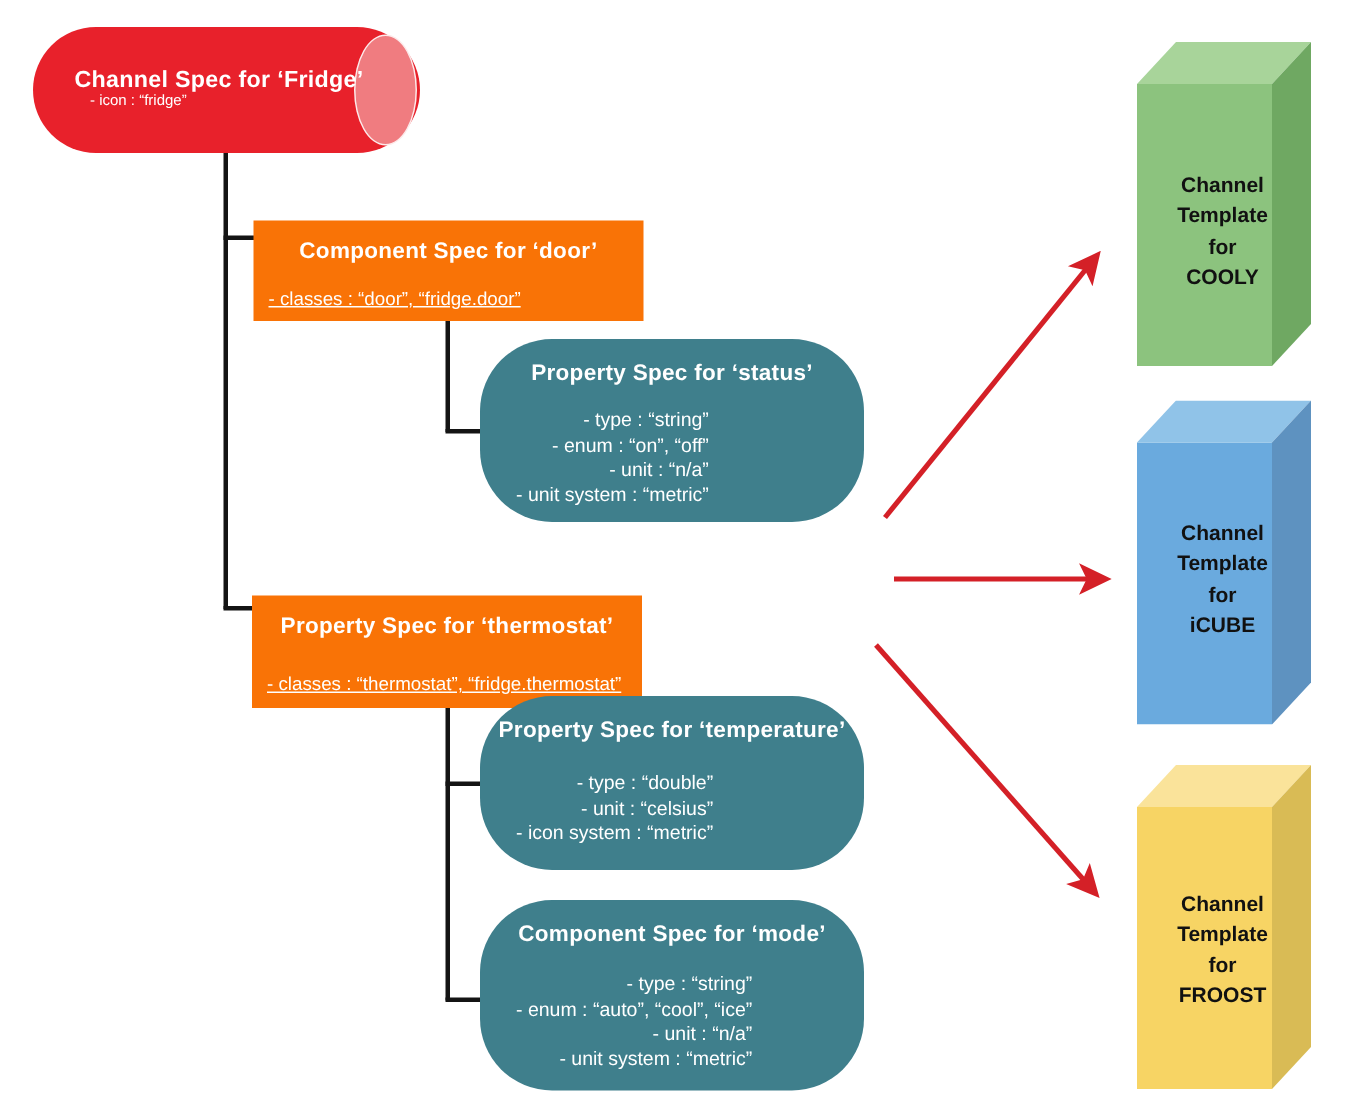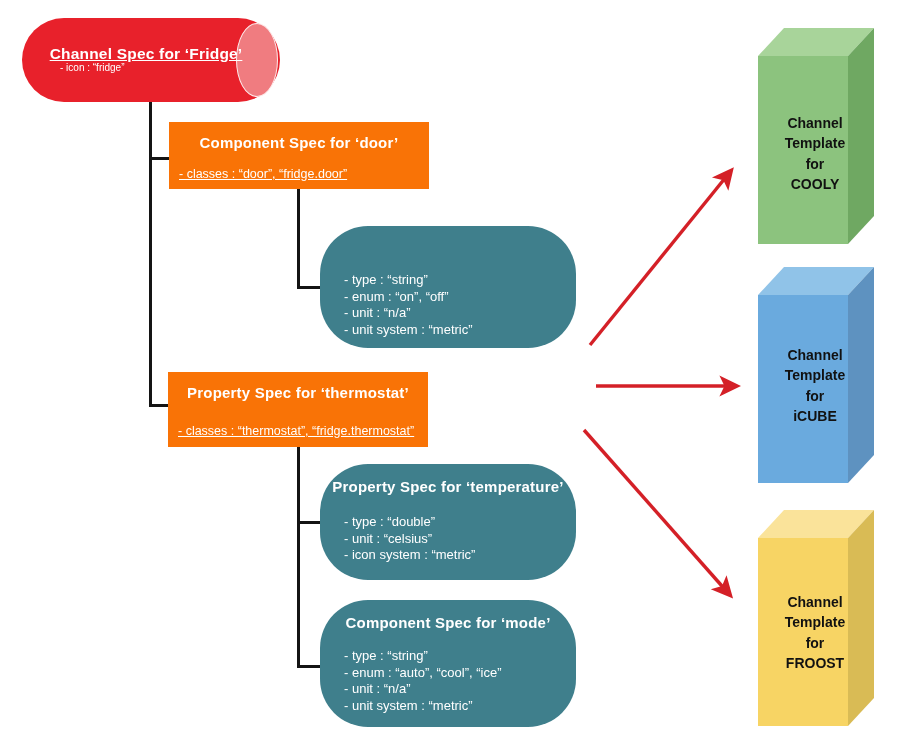--- a/index.html
+++ b/index.html
@@ -58,34 +58,34 @@
     border: 1.5px solid #fdeaea;
     border-radius: 50%;
     box-sizing: border-box;
   }
   .cylinder .node-title {
     position: absolute;
     left: 14px;
     top: 27px;
     width: 220px;
     font-size: 15.5px;
-    text-decoration: underline;
   }
   .cylinder .node-attrs {
     position: absolute;
     left: 38px;
     top: 44px;
     font-size: 10px;
   }
 
   
   .comp-box {
     position: absolute;
     background: #F97306;
     width: 260px;
+    margin-top: 25px;
   }
   .comp-box .node-title {
     position: absolute;
     left: 0;
     width: 260px;
     top: 12px;
     font-size: 15px;
   }
   .comp-box .node-attrs {
     position: absolute;
@@ -110,20 +110,21 @@
     left: 0;
     width: 256px;
     top: 14px;
     font-size: 15px;
   }
   .prop-box .node-attrs {
     position: absolute;
     left: 24px;
     font-size: 13px;
     line-height: 1.27;
+    text-align: right;
   }
   #prop-status      { left: 320px; top: 226px; height: 122px; }
   #prop-status .node-attrs      { top: 46px; }
   #prop-temperature { left: 320px; top: 464px; height: 116px; }
   #prop-temperature .node-attrs { top: 50px; }
   #prop-mode        { left: 320px; top: 600px; height: 127px; }
   #prop-mode .node-attrs        { top: 48px; }
 
   
   .ln {
@@ -191,20 +192,21 @@
     <div class="node-title">Component Spec for ‘door’</div>
     <div class="node-attrs">- classes : “door”, “fridge.door”</div>
   </div>
 
   <div class="comp-box" id="comp-thermo">
     <div class="node-title">Property Spec for ‘thermostat’</div>
     <div class="node-attrs">- classes : “thermostat”, “fridge.thermostat”</div>
   </div>
 
   <div class="prop-box" id="prop-status">
+    <div class="node-title">Property Spec for ‘status’</div>
     <div class="node-attrs">- type : “string”
 - enum : “on”, “off”
 - unit : “n/a”
 - unit system : “metric”</div>
   </div>
 
   <div class="prop-box" id="prop-temperature">
     <div class="node-title">Property Spec for ‘temperature’</div>
     <div class="node-attrs">- type : “double”
 - unit : “celsius”

